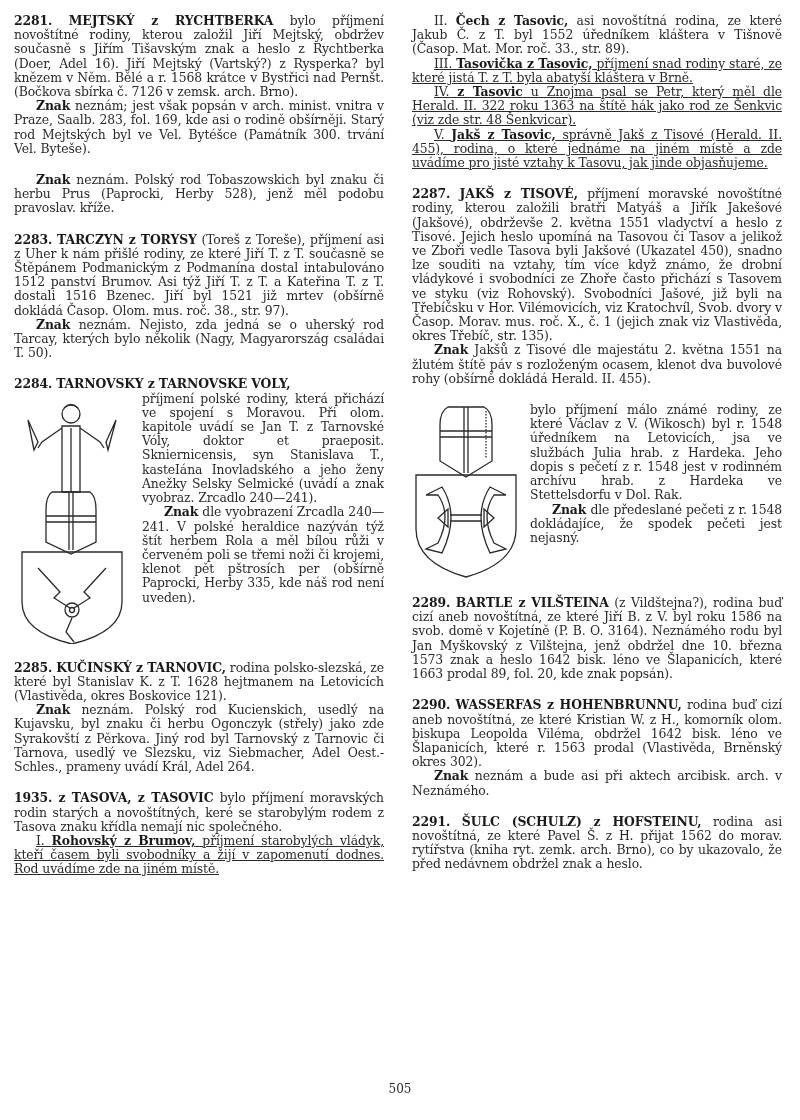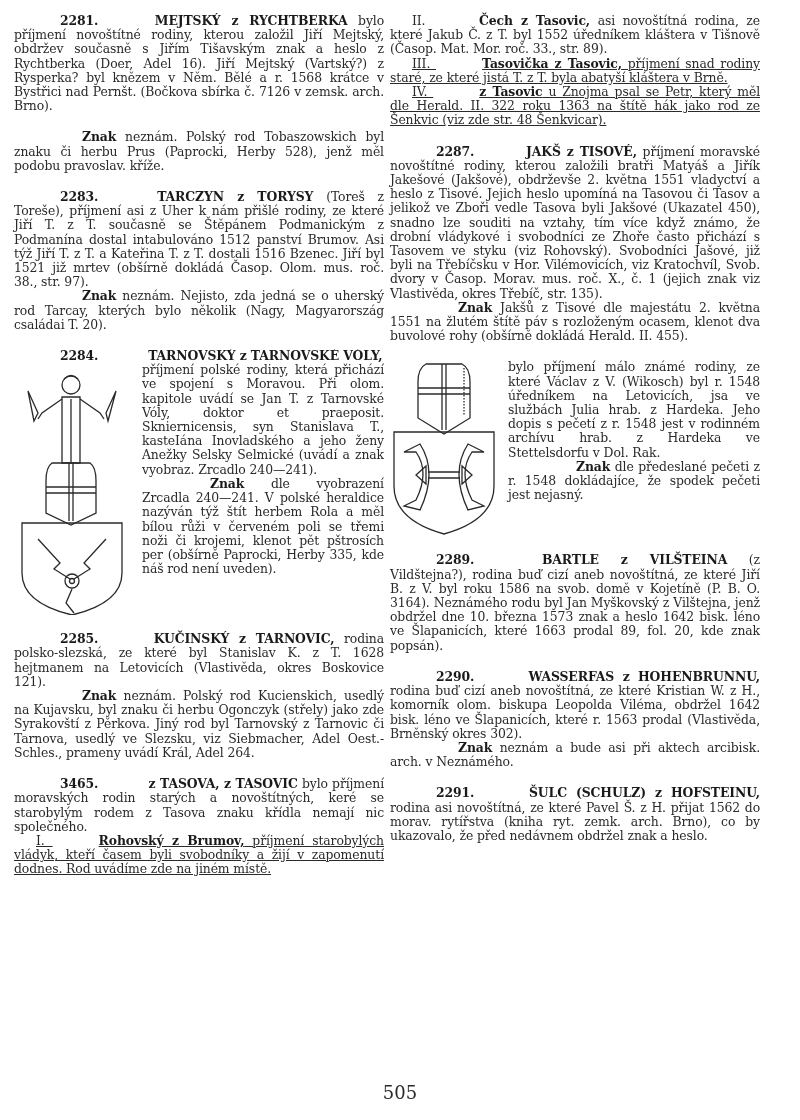--- a/index.html
+++ b/index.html
@@ -7,50 +7,51 @@
     width: 800px; height: 1120px; position: relative; overflow: hidden;
     font-family: "DejaVu Serif", "Liberation Serif", serif;
     color: #2a2a2a;
   }
   .col {
     position: absolute; top: 14px; width: 370px;
     font-size: 12.4px; line-height: 14.2px;
     text-align: justify; letter-spacing: -0.1px;
   }
   .col.left { left: 14px; }
-  .col.right { left: 390px; }
+  .col.right { left: 412px; }
   .entry { margin: 0 0 17px 0; }
   .entry p { margin: 0; }
   .ind { text-indent: 22px; }
   .sub { margin-top: 3px; text-decoration: underline; }
-  b, .h { font-weight: bold; color: #1a1a1a; margin-left: 46px; }
+  b, .h { font-weight: bold; color: #1a1a1a; }
   .fig-left { float: left; width: 118px; height: 252px; margin: 0 10px 0 0; }
   .fig-right { float: left; width: 108px; height: 176px; margin: 0 10px 0 0; }
   .fig-left svg, .fig-right svg { width: 100%; height: 100%; }
   .page-number {
     position: absolute; top: 1082px; left: 0; width: 800px; text-align: center;
-    font-size: 18px; color: #2a2a2a;
+    font-size: 12px; color: #2a2a2a;
   }
 </style>
 </head>
 <body>
 
 <div class="col left">
 
   <div class="entry">
     <p><span class="h">2281.</span> <span class="h">MEJTSKÝ z RYCHTBERKA</span><span> bylo příjmení novoštítné rodiny, kterou založil Jiří Mejtský, obdržev současně s Jiřím Tišavským znak a heslo z Rychtberka (Doer, Adel 16). Jiří Mejtský (Vartský?) z Rysperka? byl knězem v Něm. Bělé a r. 1568 krátce v Bystřici nad Pernšt. (Bočkova sbírka č. 7126 v zemsk. arch. Brno).</span></p>
+    <p class="ind"><b>Znak</b><span> neznám; jest však popsán v arch. minist. vnitra v Praze, Saalb. 283, fol. 169, kde asi o rodině obšírněji. Starý rod Mejtských byl ve Vel. Bytéšce (Památník 300. trvání Vel. Byteše).</span></p>
   </div>
 
   <div class="entry">
     <p class="ind"><b>Znak</b><span> neznám. Polský rod Tobaszowskich byl znaku či herbu Prus (Paprocki, Herby 528), jenž měl podobu pravoslav. kříže.</span></p>
   </div>
 
   <div class="entry">
     <p><span class="h">2283.</span> <span class="h">TARCZYN z TORYSY</span><span> (Toreš z Toreše), příjmení asi z Uher k nám přišlé rodiny, ze které Jiří T. z T. současně se Štěpánem Podmanickým z Podmanína dostal intabulováno 1512 panství Brumov. Asi týž Jiří T. z T. a Kateřina T. z T. dostali 1516 Bzenec. Jiří byl 1521 již mrtev (obšírně dokládá Časop. Olom. mus. roč. 38., str. 97).</span></p>
-    <p class="ind"><b>Znak</b><span> neznám. Nejisto, zda jedná se o uherský rod Tarcay, kterých bylo několik (Nagy, Magyarország családai T. 20).</span></p>
+    <p class="ind"><b>Znak</b><span> neznám. Nejisto, zda jedná se o uherský rod Tarcay, kterých bylo několik (Nagy, Magyarország családai T. 50).</span></p>
   </div>
 
   <div class="entry" style="overflow:hidden;">
     <p><span class="h">2284.</span> <span class="h">TARNOVSKÝ z TARNOVSKÉ VÓLY,</span></p>
     <div class="fig-left">
       <svg viewBox="0 0 118 252" fill="none" stroke="#2a2a2a" stroke-width="1.3">
 
         <circle cx="57" cy="22" r="9"></circle>
         <path d="M50 16 Q57 9 64 16"></path>
         <path d="M48 34 L66 34 L66 100 L48 100 Z"></path>
@@ -77,31 +78,32 @@
     <p><span> příjmení polské rodiny, která přichází ve spojení s Moravou. Při olom. kapitole uvádí se Jan T. z Tarnovské Vóly, doktor et praeposit. Skniernicensis, syn Stanislava T., kasteIána Inovladského a jeho ženy Anežky Selsky Selmické (uvádí a znak vyobraz. Zrcadlo 240—241).</span></p>
     <p class="ind"><b>Znak</b><span> dle vyobrazení Zrcadla 240—241. V polské heraldice nazýván týž štít herbem Rola a měl bílou růži v červeném poli se třemi noži či krojemi, klenot pět pštrosích per (obšírně Paprocki, Herby 335, kde náš rod není uveden).</span></p>
   </div>
 
   <div class="entry">
     <p><span class="h">2285.</span> <span class="h">KUČINSKÝ z TARNOVIC,</span><span> rodina polsko-slezská, ze které byl Stanislav K. z T. 1628 hejtmanem na Letovicích (Vlastivěda, okres Boskovice 121).</span></p>
     <p class="ind"><b>Znak</b><span> neznám. Polský rod Kucienskich, usedlý na Kujavsku, byl znaku či herbu Ogonczyk (střely) jako zde Syrakovští z Pěrkova. Jiný rod byl Tarnovský z Tarnovic či Tarnova, usedlý ve Slezsku, viz Siebmacher, Adel Oest.-Schles., prameny uvádí Král, Adel 264.</span></p>
   </div>
 
   <div class="entry">
-    <p><span class="h">3465.</span> <span class="h">z TASOVA, z TASOVIC</span><span> bylo příjmení moravských rodin starých a novoštítných, keré se starobylým rodem z Tasova znaku křídla nemají nic společného.</span></p>
+    <p><span class="h">1935.</span> <span class="h">z TASOVA, z TASOVIC</span><span> bylo příjmení moravských rodin starých a novoštítných, keré se starobylým rodem z Tasova znaku křídla nemají nic společného.</span></p>
     <p class="ind sub"><span>I. </span><b>Rohovský z Brumov,</b><span> příjmení starobylých vládyk, kteří časem byli svobodníky a žijí v zapomenutí dodnes. Rod uvádíme zde na jiném místě.</span></p>
   </div>
 </div>
 
 <div class="col right">
 
   <div class="entry">
     <p class="ind"><span>II. </span><b>Čech z Tasovic,</b><span> asi novoštítná rodina, ze které Jakub Č. z T. byl 1552 úředníkem kláštera v Tišnově (Časop. Mat. Mor. roč. 33., str. 89).</span></p>
     <p class="ind sub"><span>III. </span><b>Tasovička z Tasovic,</b><span> příjmení snad rodiny staré, ze které jistá T. z T. byla abatyší kláštera v Brně.</span></p>
     <p class="ind sub"><span>IV. </span><b>z Tasovic</b><span> u Znojma psal se Petr, který měl dle Herald. II. 322 roku 1363 na štítě hák jako rod ze Šenkvic (viz zde str. 48 Šenkvicar).</span></p>
+    <p class="ind sub"><span>V. </span><b>Jakš z Tasovic,</b><span> správně Jakš z Tisové (Herald. II. 455), rodina, o které jednáme na jiném místě a zde uvádíme pro jisté vztahy k Tasovu, jak jinde objasňujeme.</span></p>
   </div>
 
   <div class="entry">
     <p><span class="h">2287.</span> <span class="h">JAKŠ z TISOVÉ,</span><span> příjmení moravské novoštítné rodiny, kterou založili bratři Matyáš a Jiřík Jakešové (Jakšové), obdrževše 2. května 1551 vladyctví a heslo z Tisové. Jejich heslo upomíná na Tasovou či Tasov a jelikož ve Zboři vedle Tasova byli Jakšové (Ukazatel 450), snadno lze souditi na vztahy, tím více když známo, že drobní vládykové i svobodníci ze Zhoře často přichází s Tasovem ve styku (viz Rohovský). Svobodníci Jašové, již byli na Třebíčsku v Hor. Vilémovicích, viz Kratochvíl, Svob. dvory v Časop. Morav. mus. roč. X., č. 1 (jejich znak viz Vlastivěda, okres Třebíč, str. 135).</span></p>
     <p class="ind"><b>Znak</b><span> Jakšů z Tisové dle majestátu 2. května 1551 na žlutém štítě páv s rozloženým ocasem, klenot dva buvolové rohy (obšírně dokládá Herald. II. 455).</span></p>
   </div>
 
   <div class="entry" style="overflow:hidden;">
     <div class="fig-right">
       <svg viewBox="0 0 108 176" fill="none" stroke="#2a2a2a" stroke-width="1.3">

